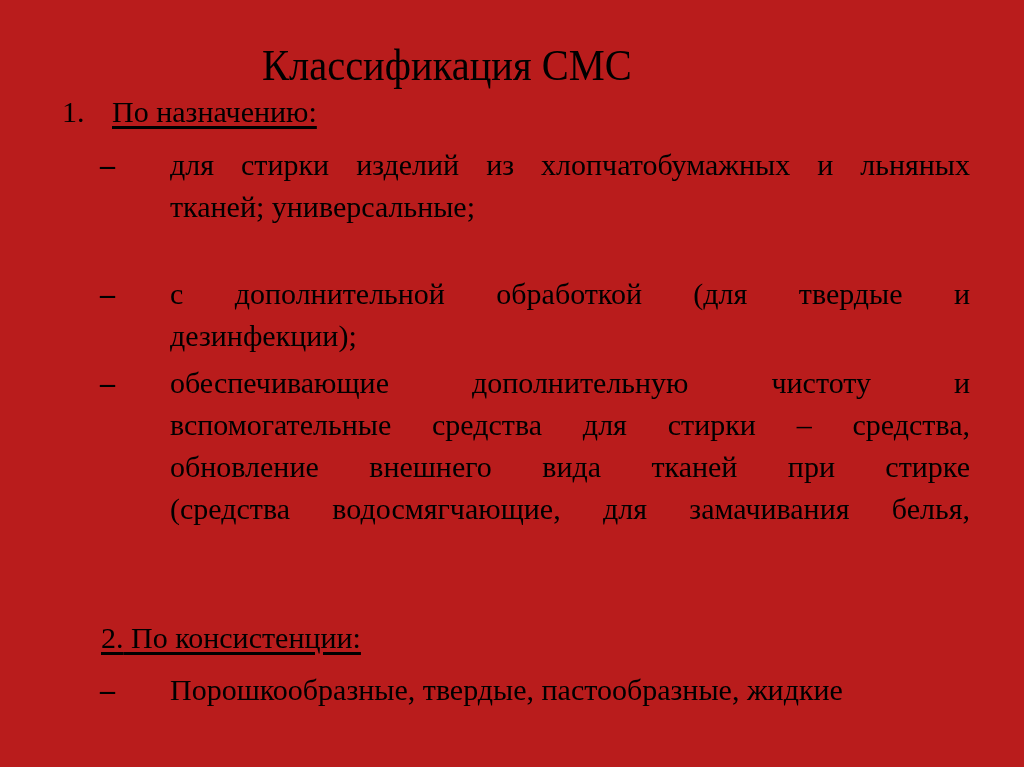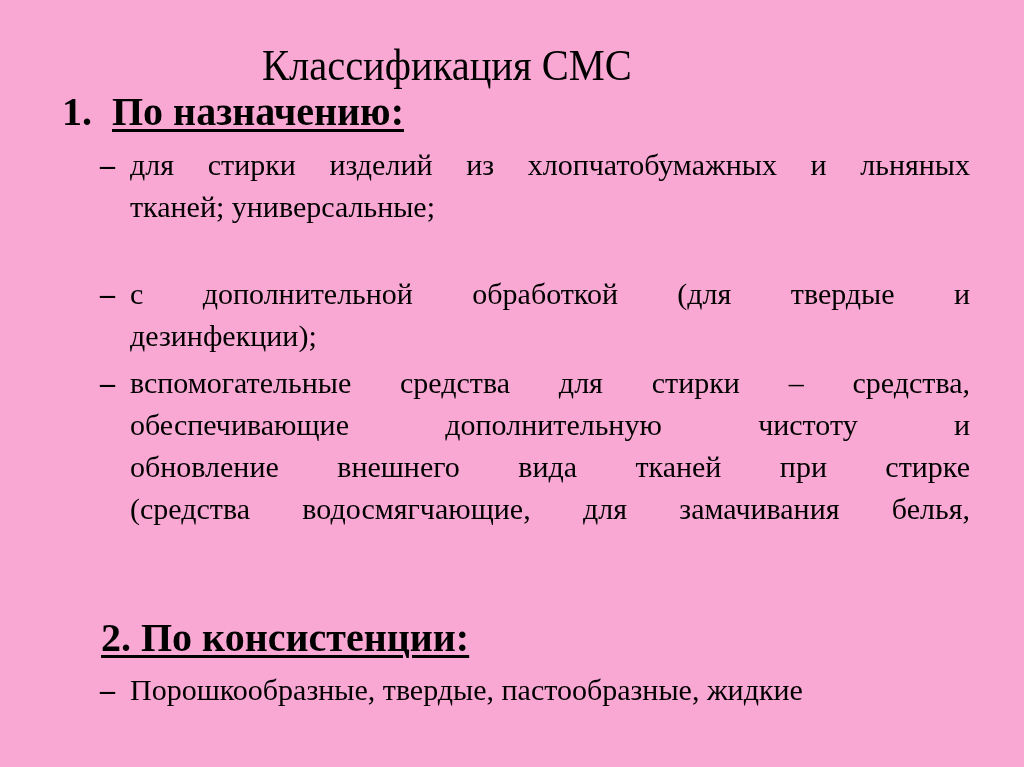--- a/index.html
+++ b/index.html
@@ -13,39 +13,39 @@
       position: relative;
       overflow: hidden;
       font-family: "Liberation Serif", "DejaVu Serif", serif;
       color: #000000;
     }
     .slide {
       position: absolute;
       left: 0; top: 0;
       width: 1024px;
       height: 767px;
-      background: #f9a8d4;
+      background: #b91c1c;
     }
     .title {
       position: absolute;
       top: 38px;
       left: 262px;
       font-size: 44px;
       line-height: 56px;
       font-weight: normal;
       margin: 0;
       white-space: nowrap;
       transform: scaleX(0.92);
       transform-origin: left top;
     }
     .section-head {
       position: absolute;
-      font-size: 40px;
+      font-size: 30px;
       line-height: 36px;
-      font-weight: bold;
+      font-weight: normal;
       white-space: nowrap;
     }
     .section-head .num {
       display: inline-block;
     }
     .section-head .label {
       text-decoration: underline;
       text-decoration-thickness: 3px;
       text-underline-offset: 4px;
     }
@@ -61,21 +61,21 @@
       line-height: 42px;
     }
     .item .dash {
       position: absolute;
       left: 0;
       top: 0;
       width: 30px;
       font-weight: bold;
     }
     .item .text {
-      margin-left: 30px;
+      margin-left: 70px;
       text-align: justify;
       text-align-last: left;
     }
     .item1 { top: 144px; }
     .item2 { top: 273px; }
     .item3 { top: 362px; }
     .item4 { top: 669px; }
 
     .line {
       display: block;
@@ -110,22 +110,22 @@
     <span class="dash">–</span>
     <div class="text">
       <span class="line">с дополнительной обработкой (для твердые и</span>
       <span class="line last">дезинфекции);</span>
     </div>
   </div>
 
   <div class="item item3">
     <span class="dash">–</span>
     <div class="text">
+      <span class="line">обеспечивающие дополнительную чистоту и</span>
       <span class="line">вспомогательные средства для стирки – средства,</span>
-      <span class="line">обеспечивающие дополнительную чистоту и</span>
       <span class="line">обновление внешнего вида тканей при стирке</span>
       <span class="line">(средства водосмягчающие, для замачивания белья,</span>
     </div>
   </div>
 
   <div class="section-head sec2">
     <span class="label"><span>2.</span> <span>По консистенции:</span></span>
   </div>
 
   <div class="item item4">

